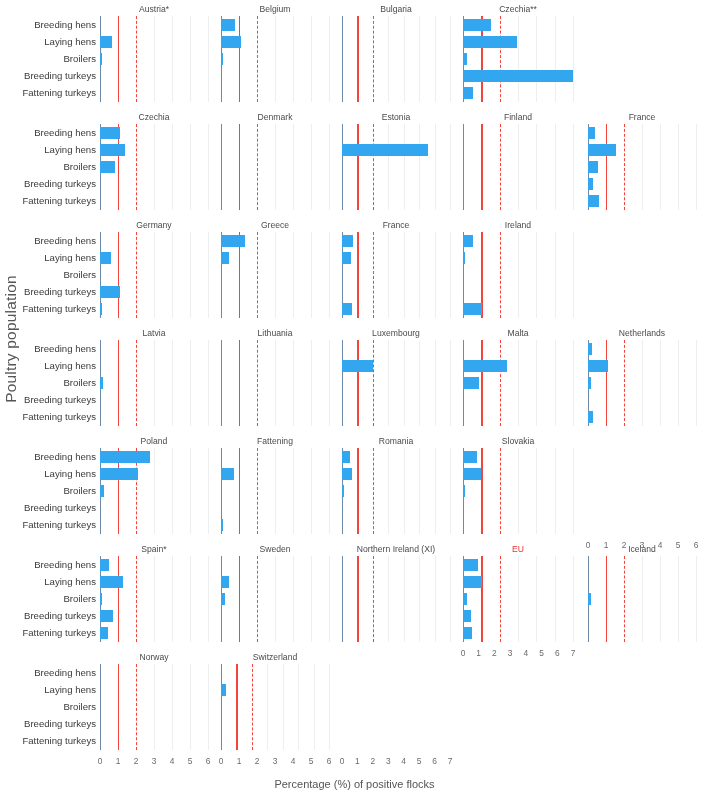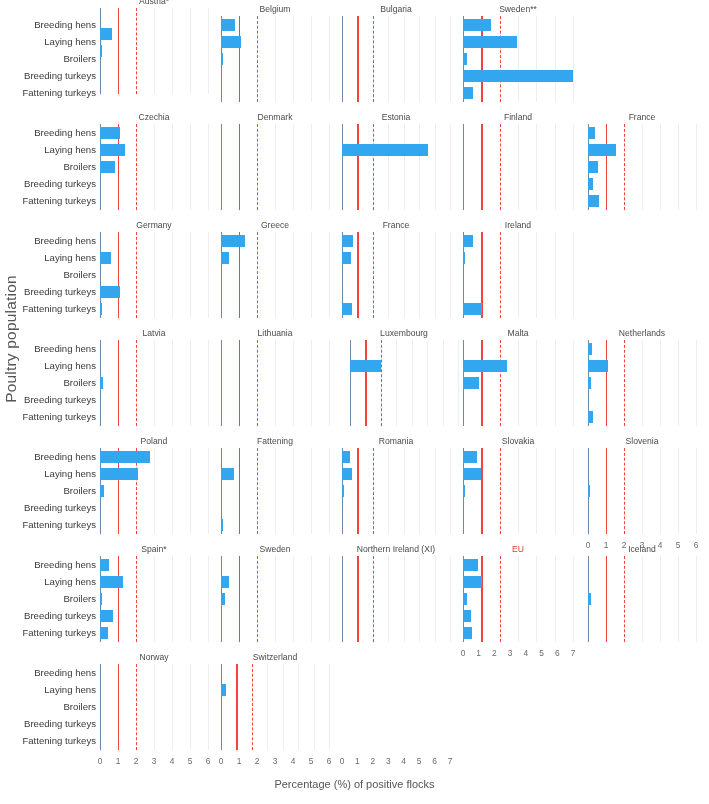--- a/index.html
+++ b/index.html
@@ -48,21 +48,21 @@
     font-size:8.4px;color:#6a6a6a;
   }
 </style>
 </head>
 <body>
 
 <div id="stage">
   <div class="ylabel">Poultry population</div>
   <div class="xlabel">Percentage (%) of positive flocks</div>
   <div class="grid" id="grid">
-      <div class="panel" style="left: 100px; top: 8px; width: 108px; height: 86px; text-decoration: underline;">
+      <div class="panel" style="left: 100px; top: 16px; width: 108px; height: 86px; text-decoration: underline;">
         <div class="panel-title">Austria*</div>
         <div class="gl zero" style="left: 0px;"></div>
         <div class="gl t1" style="left: 18px;"></div>
         <div class="gl t2" style="left: 36px;"></div>
         <div class="gl" style="left: 54px;"></div>
         <div class="gl" style="left: 72px;"></div>
         <div class="gl" style="left: 90px;"></div>
         <div class="gl" style="left: 108px;"></div>
         <div class="bar" title="Austria* – Laying hens: 0.68%" style="left: 0px; width: 12.24px; top: 19.8px;"></div>
         <div class="bar" title="Austria* – Broilers: 0.12%" style="left: 0px; width: 2.2px; top: 37px;"></div>
@@ -85,21 +85,21 @@
         <div class="gl zero" style="left: 0px;"></div>
         <div class="gl t1" style="left: 15.4286px;"></div>
         <div class="gl t2" style="left: 30.8571px;"></div>
         <div class="gl" style="left: 46.2857px;"></div>
         <div class="gl" style="left: 61.7143px;"></div>
         <div class="gl" style="left: 77.1429px;"></div>
         <div class="gl" style="left: 92.5714px;"></div>
         <div class="gl" style="left: 108px;"></div>
       </div>
       <div class="panel" style="left: 463px; top: 16px; width: 110px; height: 86px;">
-        <div class="panel-title">Sweden**</div>
+        <div class="panel-title">Czechia**</div>
         <div class="gl zero" style="left: 0px;"></div>
         <div class="gl t1" style="left: 18.3333px;"></div>
         <div class="gl t2" style="left: 36.6667px;"></div>
         <div class="gl" style="left: 55px;"></div>
         <div class="gl" style="left: 73.3333px;"></div>
         <div class="gl" style="left: 91.6667px;"></div>
         <div class="gl" style="left: 110px;"></div>
         <div class="bar" title="Croatia** – Breeding hens: 1.55%" style="left: 0px; width: 28.4167px; top: 2.6px;"></div>
         <div class="bar" title="Croatia** – Laying hens: 2.95%" style="left: 0px; width: 54.0833px; top: 19.8px;"></div>
         <div class="bar" title="Croatia** – Broilers: 0.2%" style="left: 0px; width: 3.66667px; top: 37px;"></div>
@@ -232,21 +232,21 @@
       <div class="panel" style="left: 221px; top: 340px; width: 108px; height: 86px;">
         <div class="panel-title">Lithuania</div>
         <div class="gl zero" style="left: 0px;"></div>
         <div class="gl t1" style="left: 18px;"></div>
         <div class="gl t2" style="left: 36px;"></div>
         <div class="gl" style="left: 54px;"></div>
         <div class="gl" style="left: 72px;"></div>
         <div class="gl" style="left: 90px;"></div>
         <div class="gl" style="left: 108px;"></div>
       </div>
-      <div class="panel" style="left: 342px; top: 340px; width: 108px; height: 86px; margin-left: 8px;">
+      <div class="panel" style="left: 342px; top: 340px; width: 108px; height: 86px;">
         <div class="panel-title">Luxembourg</div>
         <div class="gl zero" style="left: 0px;"></div>
         <div class="gl t1" style="left: 15.4286px;"></div>
         <div class="gl t2" style="left: 30.8571px;"></div>
         <div class="gl" style="left: 46.2857px;"></div>
         <div class="gl" style="left: 61.7143px;"></div>
         <div class="gl" style="left: 77.1429px;"></div>
         <div class="gl" style="left: 92.5714px;"></div>
         <div class="gl" style="left: 108px;"></div>
         <div class="bar" title="Luxembourg – Laying hens: 2%" style="left: 0px; width: 30.8571px; top: 19.8px;"></div>
@@ -321,31 +321,20 @@
         <div class="gl zero" style="left: 0px;"></div>
         <div class="gl t1" style="left: 18.3333px;"></div>
         <div class="gl t2" style="left: 36.6667px;"></div>
         <div class="gl" style="left: 55px;"></div>
         <div class="gl" style="left: 73.3333px;"></div>
         <div class="gl" style="left: 91.6667px;"></div>
         <div class="gl" style="left: 110px;"></div>
         <div class="bar" title="Slovakia – Breeding hens: 0.75%" style="left: 0px; width: 13.75px; top: 2.6px;"></div>
         <div class="bar" title="Slovakia – Laying hens: 1%" style="left: 0px; width: 18.3333px; top: 19.8px;"></div>
         <div class="bar" title="Slovakia – Broilers: 0.1%" style="left: 0px; width: 2.2px; top: 37px;"></div>
-      </div>
-      <div class="panel" style="left: 588px; top: 448px; width: 108px; height: 86px;">
-        <div class="panel-title">Slovenia</div>
-        <div class="gl zero" style="left: 0px;"></div>
-        <div class="gl t1" style="left: 18px;"></div>
-        <div class="gl t2" style="left: 36px;"></div>
-        <div class="gl" style="left: 54px;"></div>
-        <div class="gl" style="left: 72px;"></div>
-        <div class="gl" style="left: 90px;"></div>
-        <div class="gl" style="left: 108px;"></div>
-        <div class="bar" title="Slovenia – Broilers: 0.06%" style="left: 0px; width: 2.2px; top: 37px;"></div>
       </div>
       <div class="panel" style="left: 100px; top: 556px; width: 108px; height: 86px;">
         <div class="panel-title">Spain*</div>
         <div class="gl zero" style="left: 0px;"></div>
         <div class="gl t1" style="left: 18px;"></div>
         <div class="gl t2" style="left: 36px;"></div>
         <div class="gl" style="left: 54px;"></div>
         <div class="gl" style="left: 72px;"></div>
         <div class="gl" style="left: 90px;"></div>
         <div class="gl" style="left: 108px;"></div>

